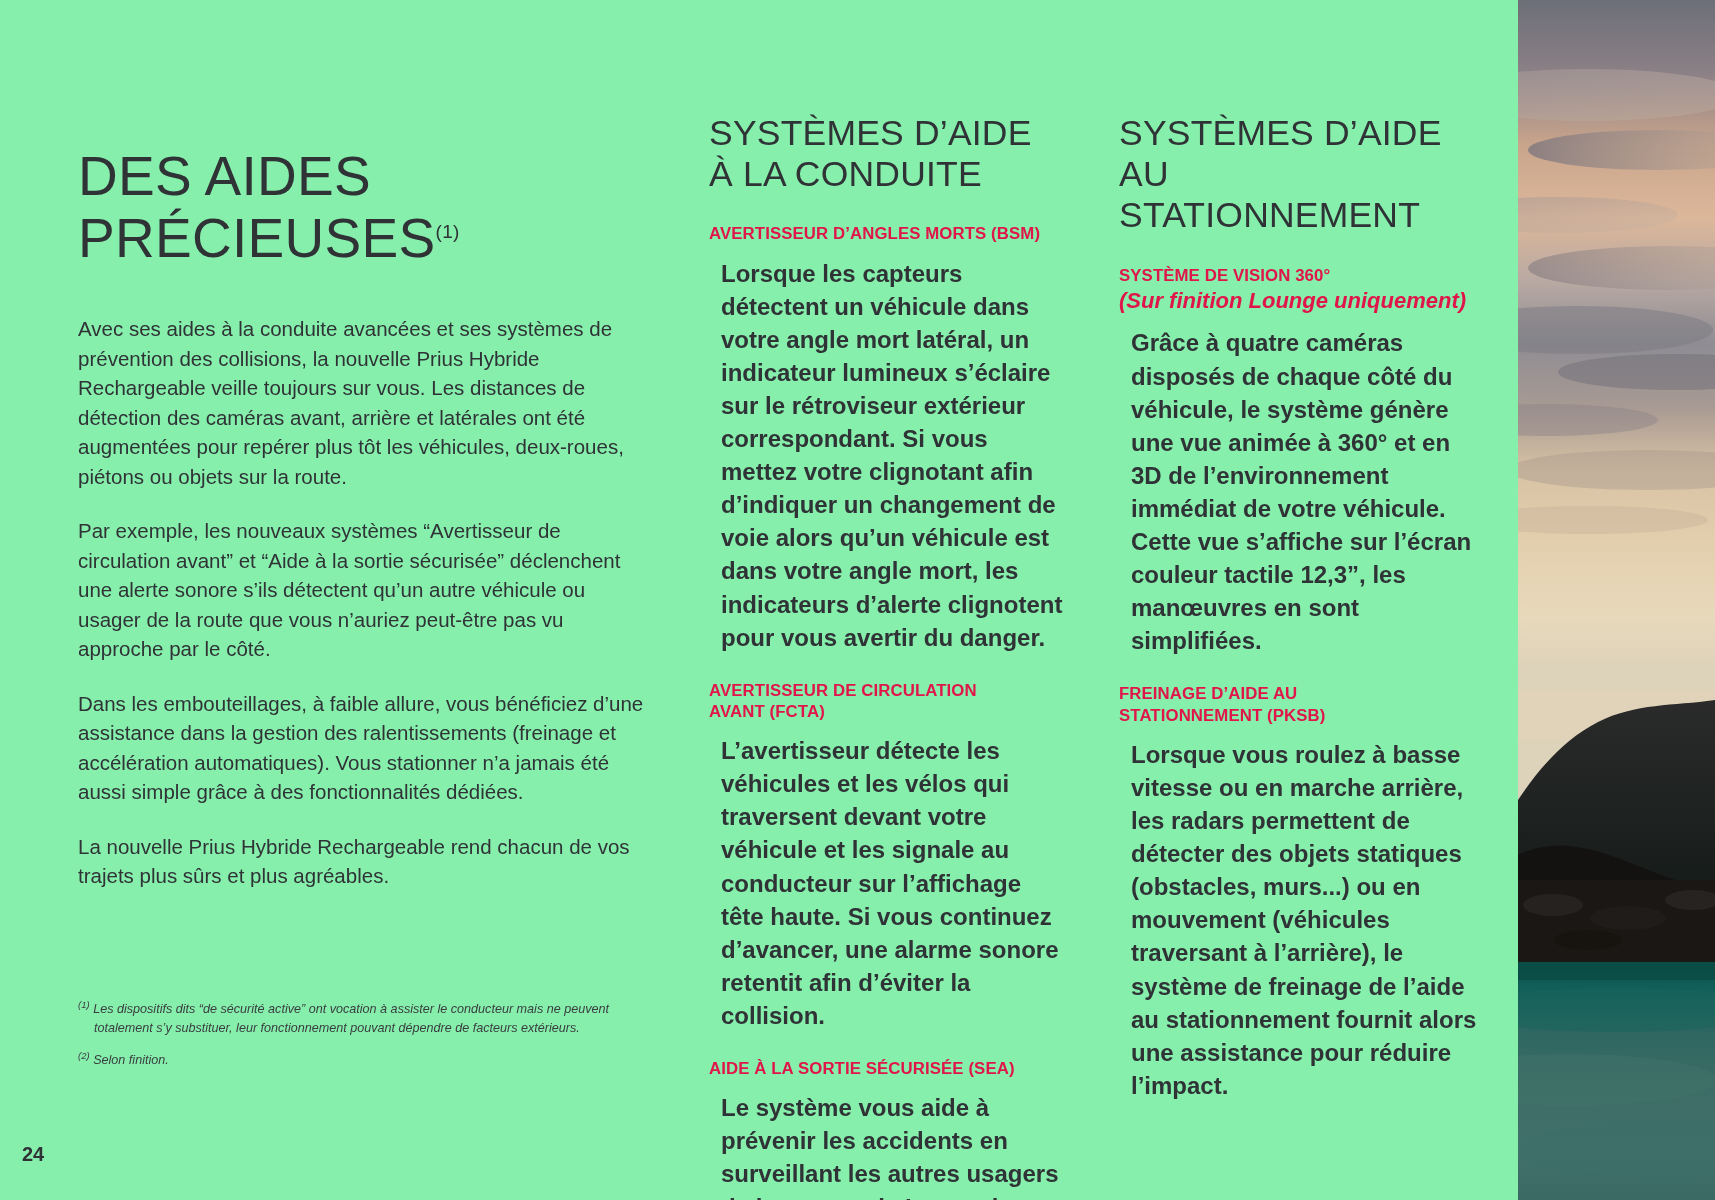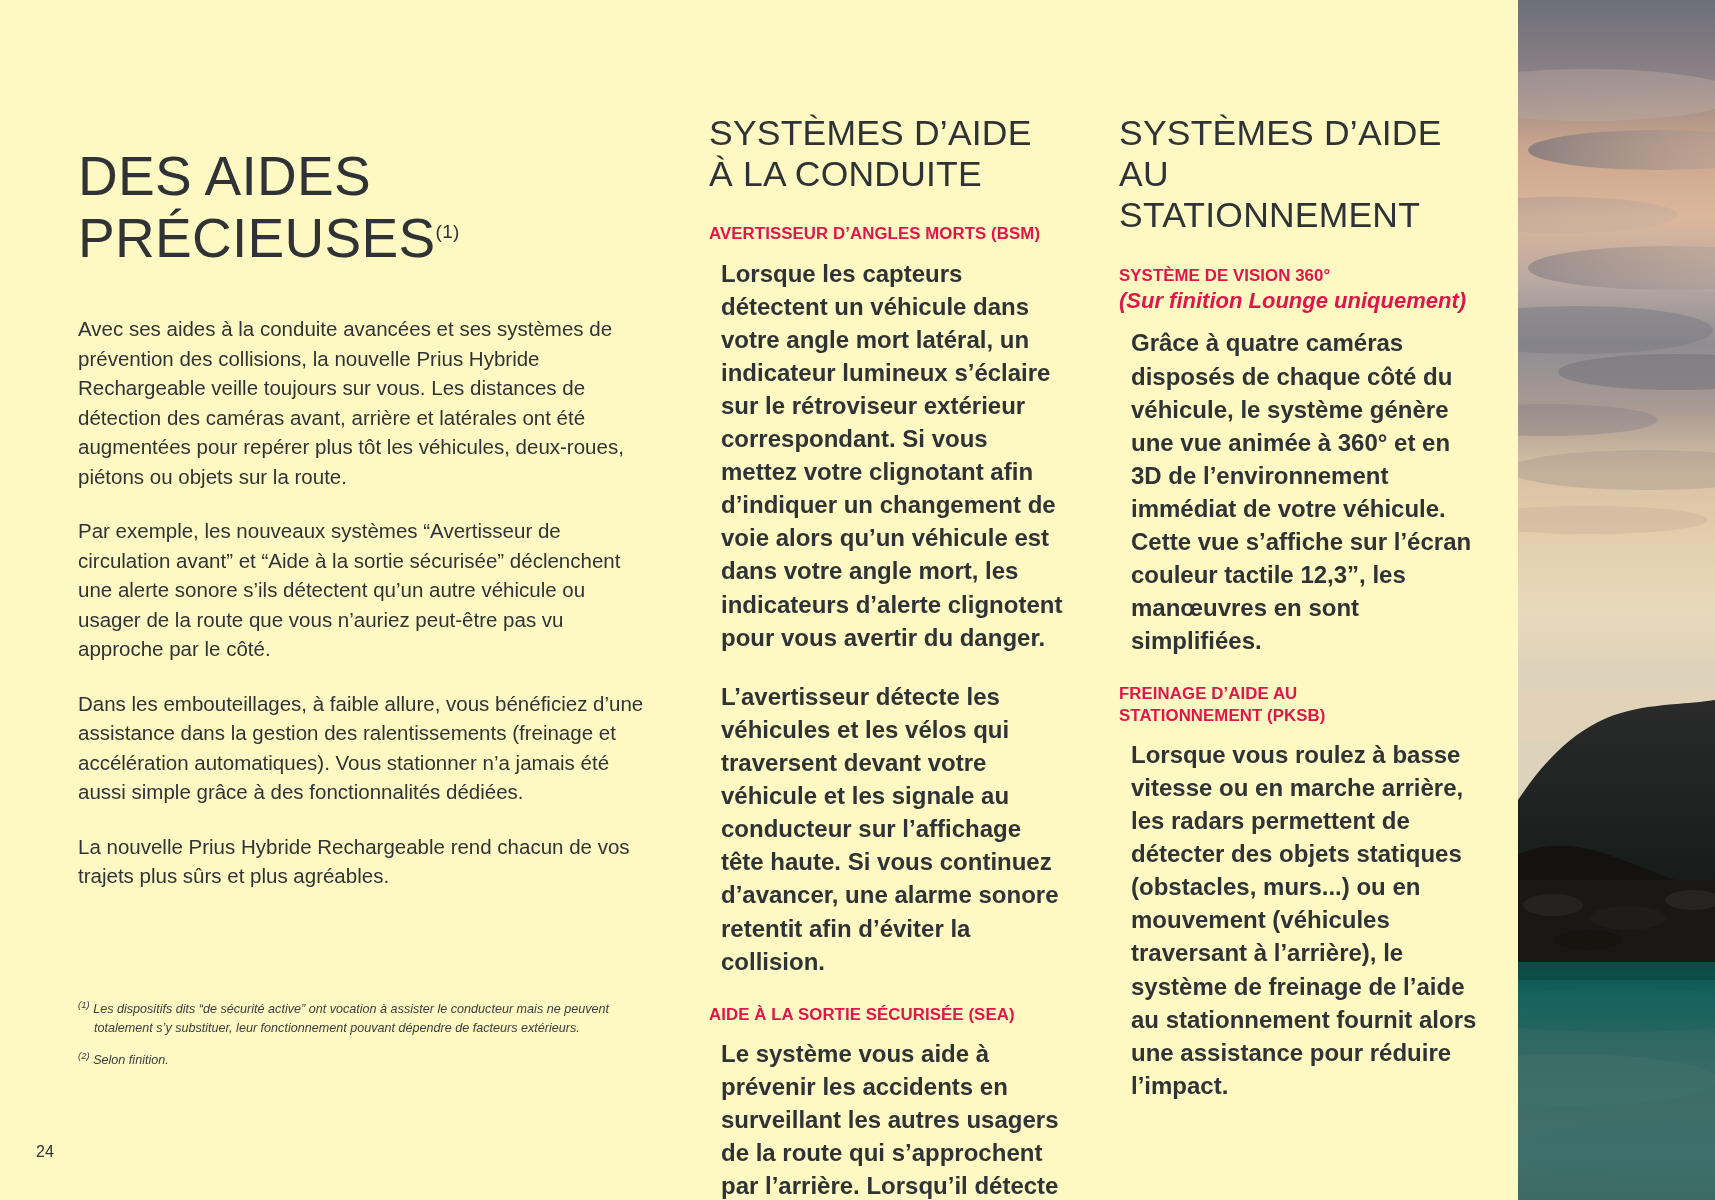--- a/index.html
+++ b/index.html
@@ -5,21 +5,21 @@
   html,body{margin:0;padding:0;}
   body{
     width:1715px;height:1200px;
     background:#ffffff;
     font-family:"Liberation Sans", sans-serif;
     overflow:hidden;
     position:relative;
   }
   .page{
     position:absolute;inset:0;
-    background:#fef9c3;
+    background:#86efac;
   }
 
   
   .photo-strip{
     position:absolute;
     left:1518px;top:0;width:197px;height:1200px;
     overflow:hidden;
   }
   .photo-strip svg{display:block;width:197px;height:1200px;}
 
@@ -84,24 +84,24 @@
   .footnote .mark{
     font-size:9.5px;
     vertical-align:super;
     font-style:italic;
     line-height:0;
   }
 
   
   .page-number{
     position:absolute;
-    left:36px;top:1143px;
-    font-size:16px;
-    color:#2f3336;
-    font-weight:400;
+    left:22px;top:1143px;
+    font-size:20px;
+    color:#2f3336;
+    font-weight:700;
   }
 
   
   .col-title{
     font-size:35.5px;
     font-weight:300;
     line-height:1.16;
     color:#2f3336;
     letter-spacing:.2px;
     margin:0;
@@ -169,20 +169,22 @@
 À LA CONDUITE</h2>
 
     <div class="sections">
 
       <div class="section">
         <h3 class="sec-head">AVERTISSEUR D’ANGLES MORTS (BSM)</h3>
         <p class="sec-body">Lorsque les capteurs détectent un véhicule dans votre angle mort latéral, un indicateur lumineux s’éclaire sur le rétroviseur extérieur correspondant. Si vous mettez votre clignotant afin d’indiquer un changement de voie alors qu’un véhicule est dans votre angle mort, les indicateurs d’alerte clignotent pour vous avertir du danger.</p>
       </div>
 
       <div class="section">
+        <h3 class="sec-head">AVERTISSEUR DE CIRCULATION
+AVANT (FCTA)</h3>
         <p class="sec-body">L’avertisseur détecte les véhicules et les vélos qui traversent devant votre véhicule et les signale au conducteur sur l’affichage tête haute. Si vous continuez d’avancer, une alarme sonore retentit afin d’éviter la collision.</p>
       </div>
 
       <div class="section">
         <h3 class="sec-head">AIDE À LA SORTIE SÉCURISÉE (SEA)</h3>
         <p class="sec-body">Le système vous aide à prévenir les accidents en surveillant les autres usagers de la route qui s’approchent par l’arrière. Lorsqu’il détecte la présence d’un cycliste ou d’un véhicule, un indicateur lumineux s’affiche dans les rétroviseurs extérieurs et sur l’écran multi-informations et une alarme sonore alerte les occupants.</p>
       </div>
 
     </div>
   </div>

